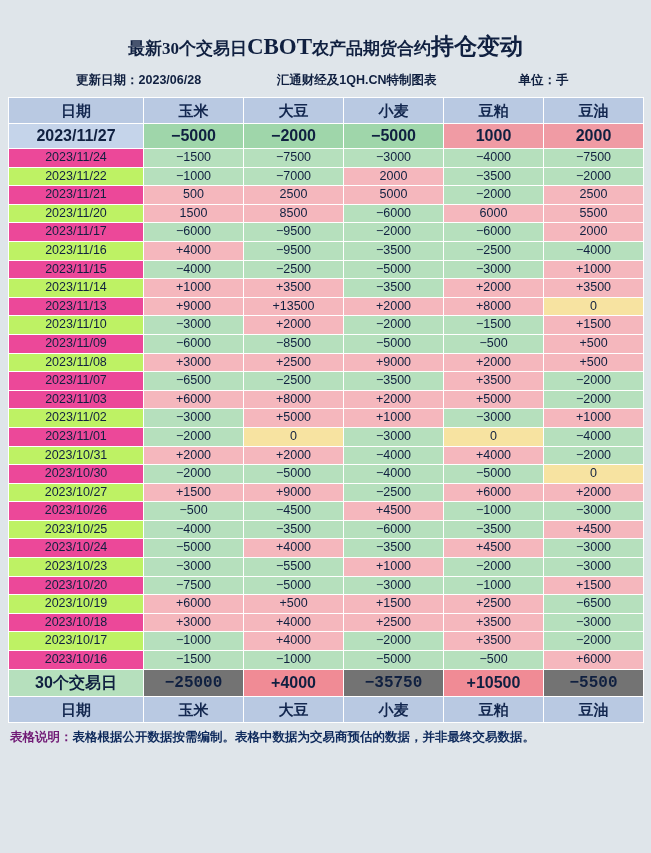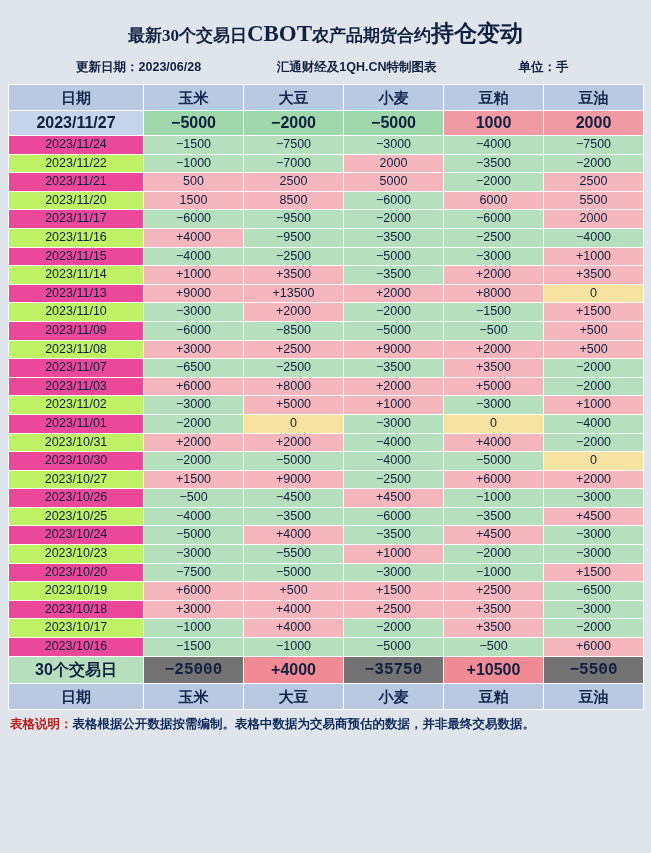--- a/index.html
+++ b/index.html
@@ -3,21 +3,21 @@
 <meta charset="utf-8">
 <style>
   html,body{margin:0;padding:0;}
   body{
     width:651px;height:853px;
     background:#dfe5ea;
     font-family:"Liberation Sans", sans-serif;
     color:#102040;
     overflow:hidden;
   }
-  #root{position:relative;width:651px;height:853px;box-sizing:border-box;padding:0 8px;}
+  #root{position:relative;width:651px;height:853px;box-sizing:border-box;padding:13px 8px;}
   .title{
     text-align:center;
     font-family:"Liberation Serif", serif;
     font-weight:bold;
     padding-top:18px;
     padding-bottom:6px;
     white-space:nowrap;
   }
   .title .small{font-size:17px;}
   .title .big{font-size:23px;}
@@ -93,21 +93,21 @@
     width:635px;
     margin-top:4px;
     font-size:12.5px;
     line-height:17px;
     font-weight:bold;
     color:#0e2a5c;
     padding:2px 2px 0 2px;
     box-sizing:border-box;
   }
   .notes p{margin:0 0 1px 0;}
-  .notes .lbl{color:#b91c1c;}
+  .notes .lbl{color:#701a75;}
 </style>
 </head>
 <body>
 
 <div id="root">
 
   <div class="title">
     <span class="small">最新30个交易日</span><span class="big">CBOT</span><span class="small">农产品期货合约</span><span class="big">持仓变动</span>
   </div>
 

